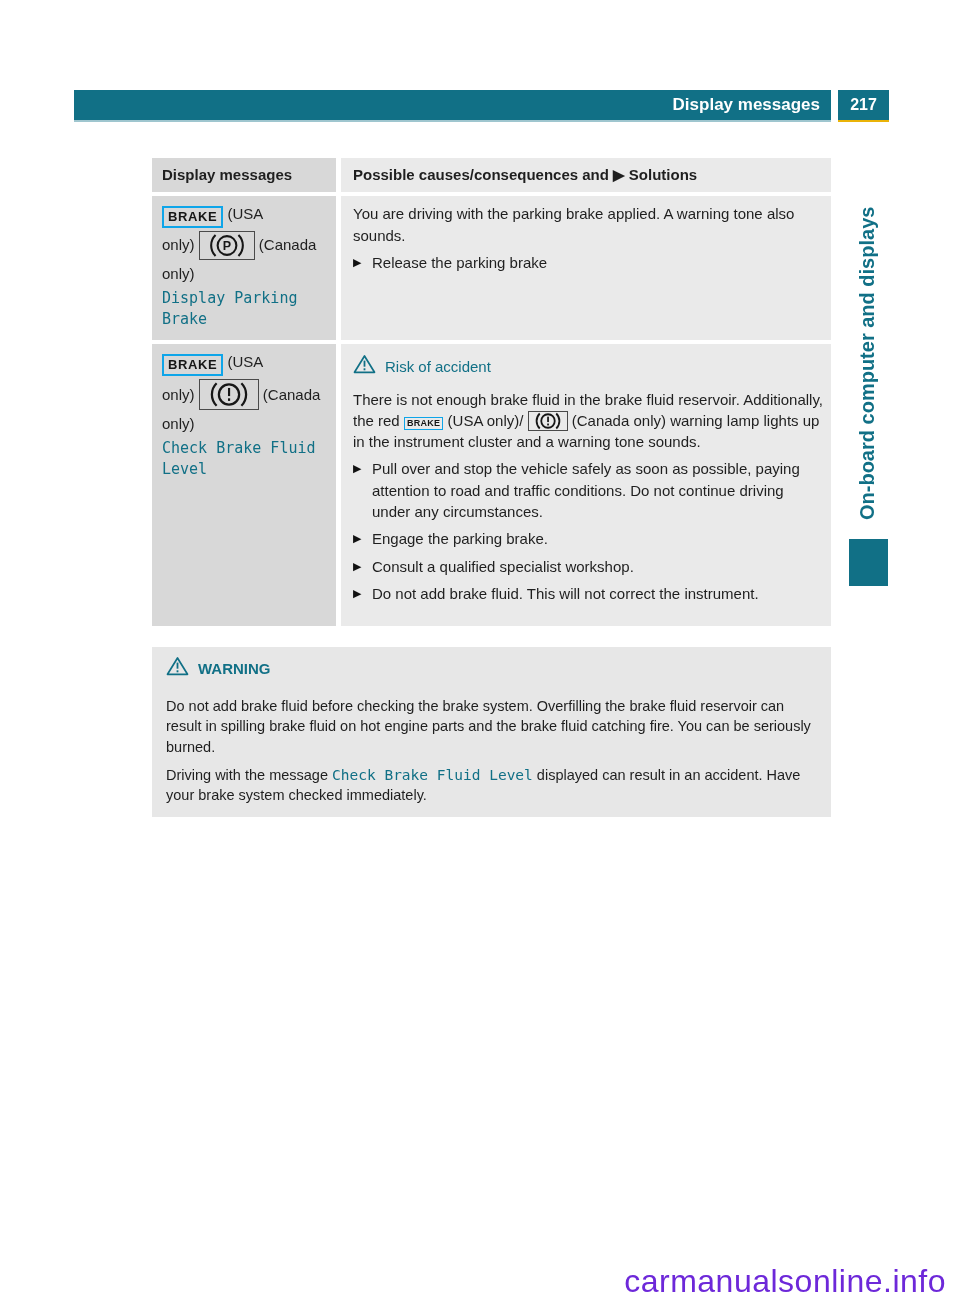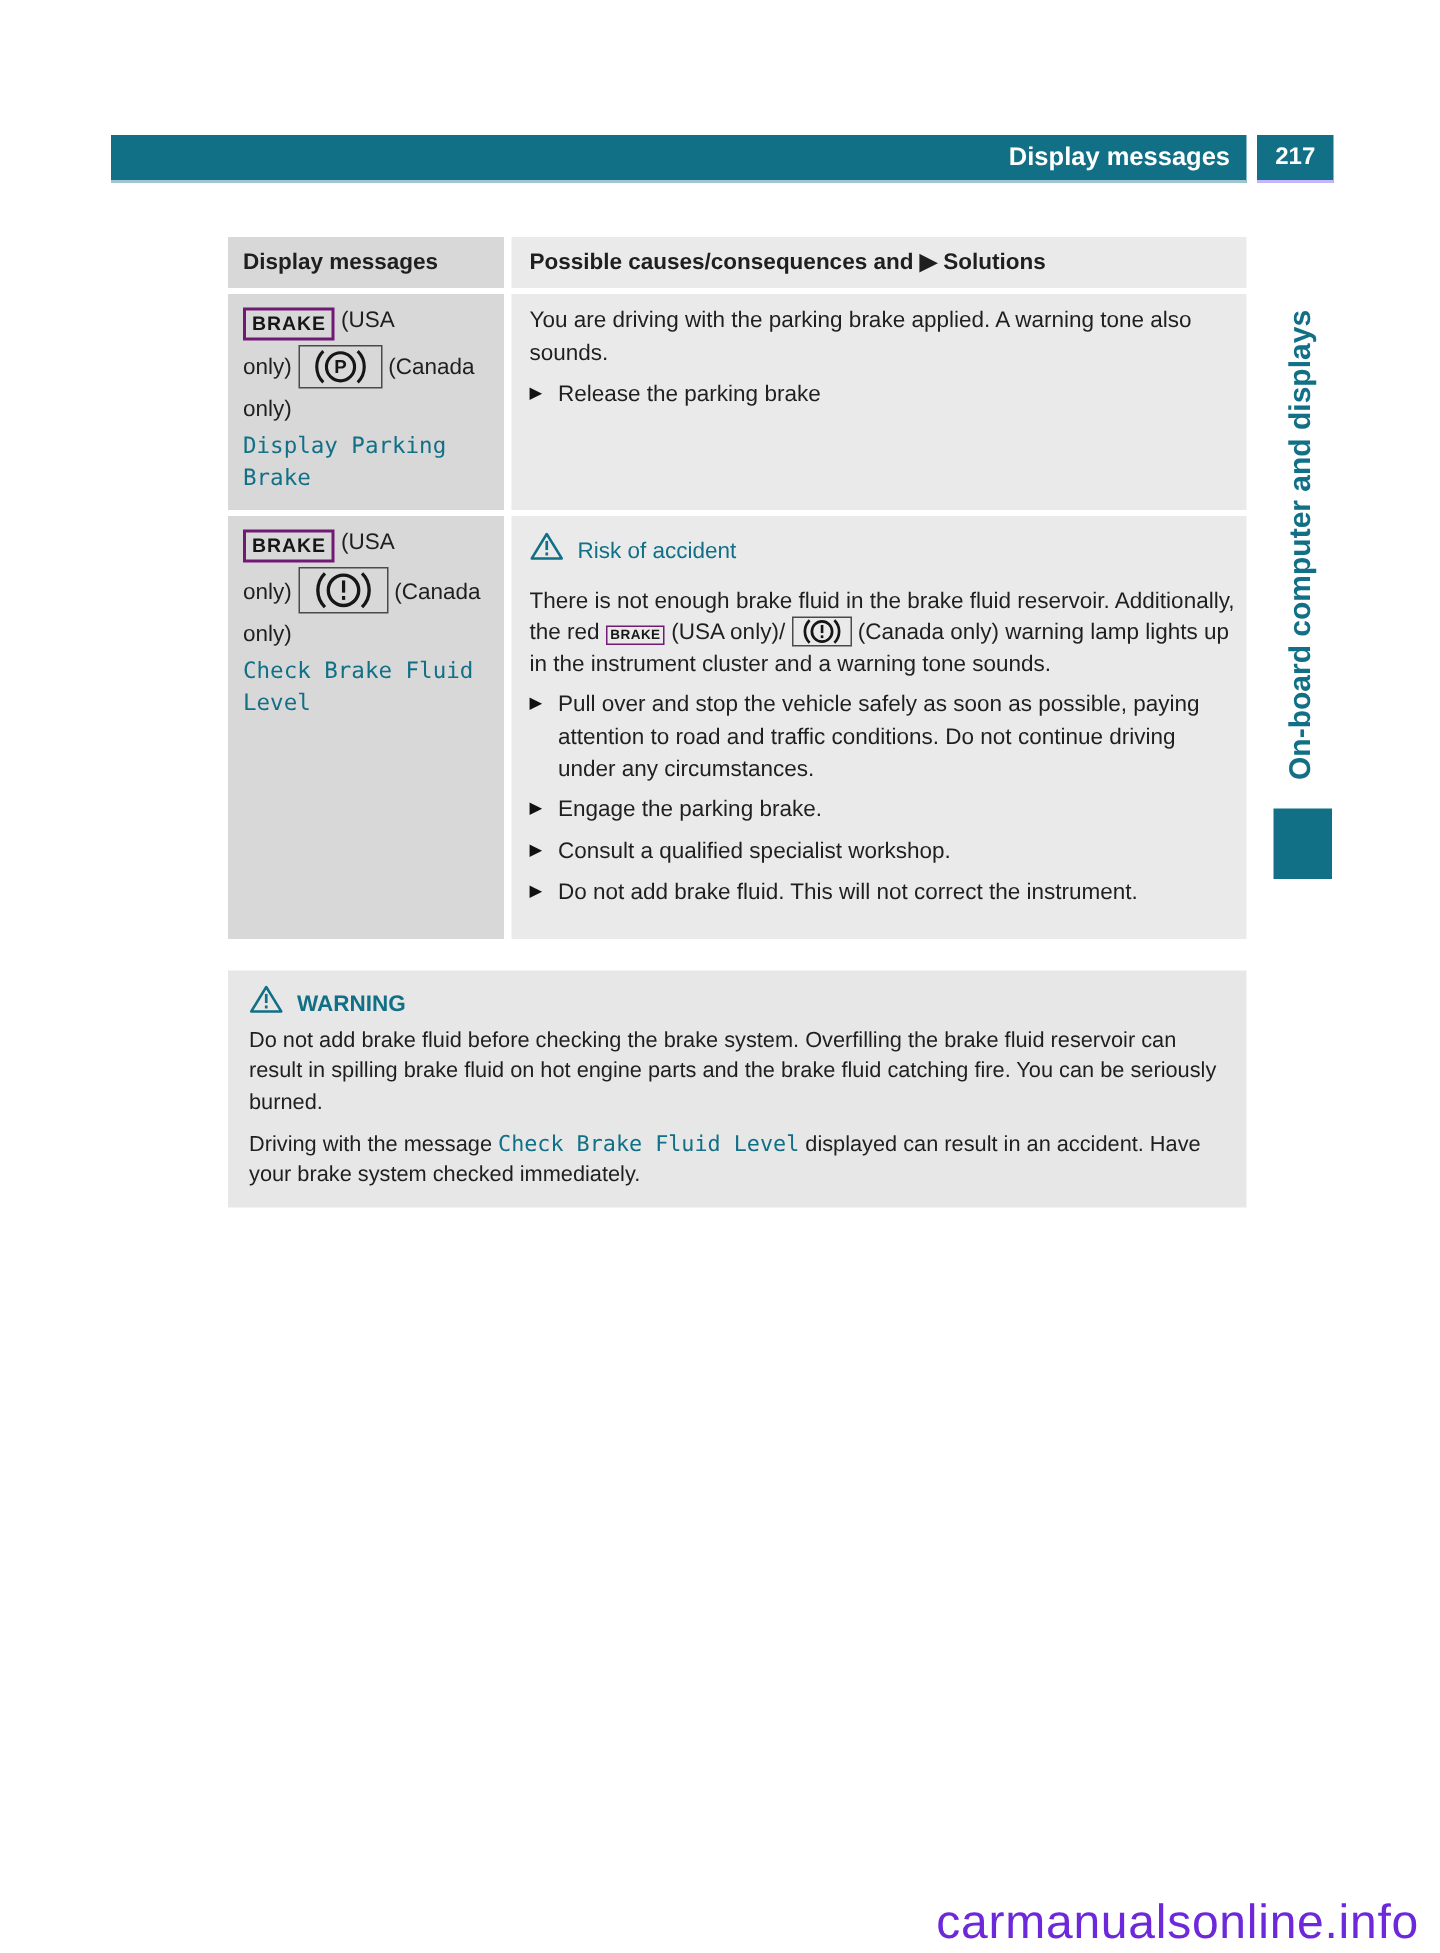--- a/index.html
+++ b/index.html
@@ -12,34 +12,34 @@
   .header-bar {
     position:absolute; left:74px; top:90px; width:757px; height:32px;
     background:#117086; display:flex; align-items:center; justify-content:flex-end;
     padding-right:11px; border-bottom:2px solid #9fc6cf;
   }
   .header-title { color:#ffffff; font-weight:bold; font-size:17px; }
   .page-box {
     position:absolute; left:838px; top:90px; width:51px; height:32px;
     background:#117086; color:#ffffff; font-weight:bold; font-size:16px;
     display:flex; align-items:center; justify-content:center;
-    border-bottom:2px solid #c4b5fd;
+    border-bottom:2px solid #eab308;
   }
   
   .msg-table { position:absolute; left:152px; top:158px; width:679px; }
   .trow { display:flex; margin-bottom:4px; }
   .c1 { width:184px; background:#d8d8d8; padding:7px 8px 9px 10px; line-height:1.42; }
   .gap { width:5px; flex:none; }
   .c2 { width:490px; background:#eaeaea; padding:7px 6px 9px 12px; line-height:1.42; }
   .thead .c1, .thead .c2 { font-weight:bold; padding-top:6px; padding-bottom:7px; }
   .row-msg-1 .c1 { min-height:144px; }
   .row-msg-2 .c1 { min-height:282px; }
   .msg-line { margin-bottom:3px; }
   .badge {
-    display:inline-block; border:2px solid #701a75; font-weight:bold;
+    display:inline-block; border:2px solid #0ea5e9; font-weight:bold;
     font-size:13px; letter-spacing:0.6px; padding:2px 4px 1px; line-height:1.1;
     vertical-align:-2px; background:transparent; color:#161616;
   }
   .badge.small {
     font-size:9px; border-width:1px; padding:1px 2px 0; letter-spacing:0.3px; vertical-align:0;
   }
   .symbox {
     display:inline-block; border:1px solid #4a4a4a; padding:1px 2px;
     vertical-align:-8px; line-height:0; background:transparent;
   }
@@ -51,21 +51,21 @@
   .inline-mono { font-family:"DejaVu Sans Mono", monospace; color:#117086; }
   .risk-head { display:flex; gap:9px; align-items:center; color:#117086; font-weight:normal; margin:3px 0 9px; }
   .sol { display:flex; margin-top:6px; }
   .sol .arr { width:19px; flex:none; font-size:11px; line-height:21px; color:#111; }
   .sol .sol-text { flex:1; }
   
   .warnbox {
     position:absolute; left:152px; top:647px; width:679px; min-height:140px;
     background:#e7e7e7; padding:9px 14px 12px; font-size:14.5px; line-height:1.4;
   }
-  .warn-head { display:flex; gap:9px; align-items:center; color:#117086; font-weight:bold; font-size:15px; margin-bottom:2px; }
+  .warn-head { display:flex; gap:9px; align-items:center; color:#117086; font-weight:bold; font-size:15px; margin-bottom:15px; }
   .warnbox p + p { margin-top:8px; }
   
   .side-label {
     position:absolute; left:848px; top:168px; height:352px; width:38px;
     writing-mode:vertical-rl; transform:rotate(180deg);
     color:#117086; font-weight:bold; font-size:20px; line-height:38px; white-space:nowrap;
   }
   .side-tab { position:absolute; left:849px; top:539px; width:39px; height:47px; background:#117086; }
   
   .watermark { position:absolute; right:14px; top:1263px; font-size:32px; color:#6d28d9; letter-spacing:0.5px;margin-left:16px; }

